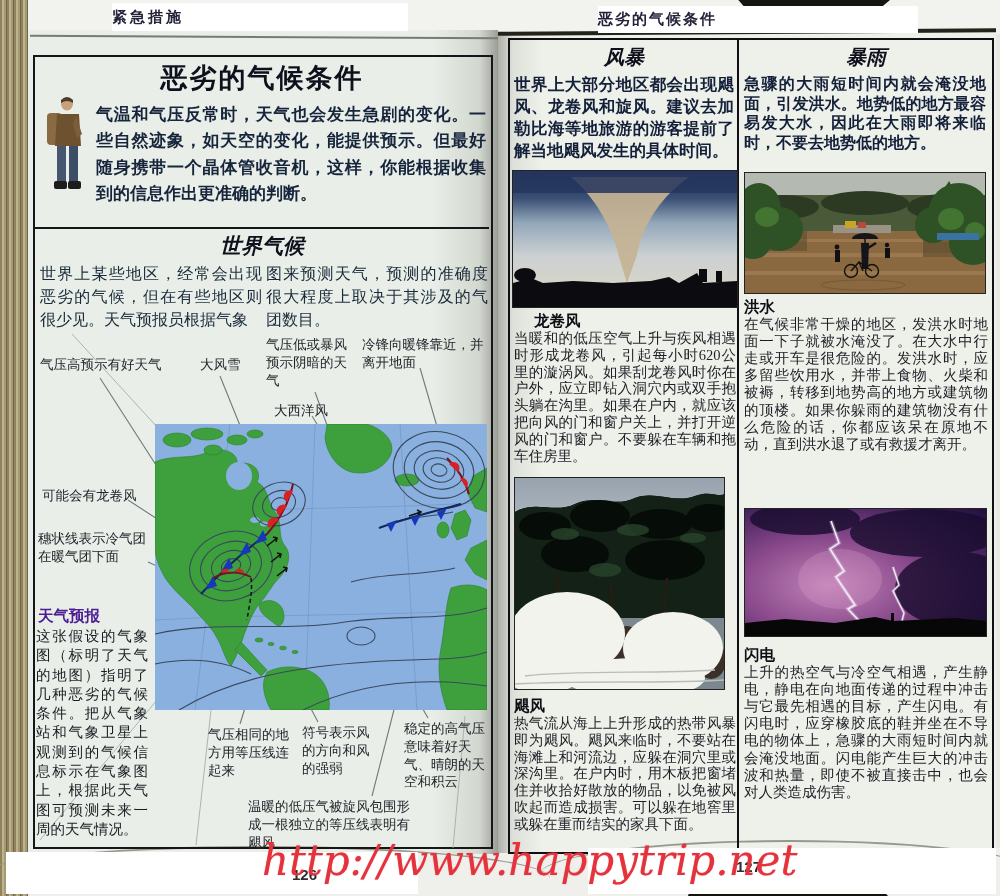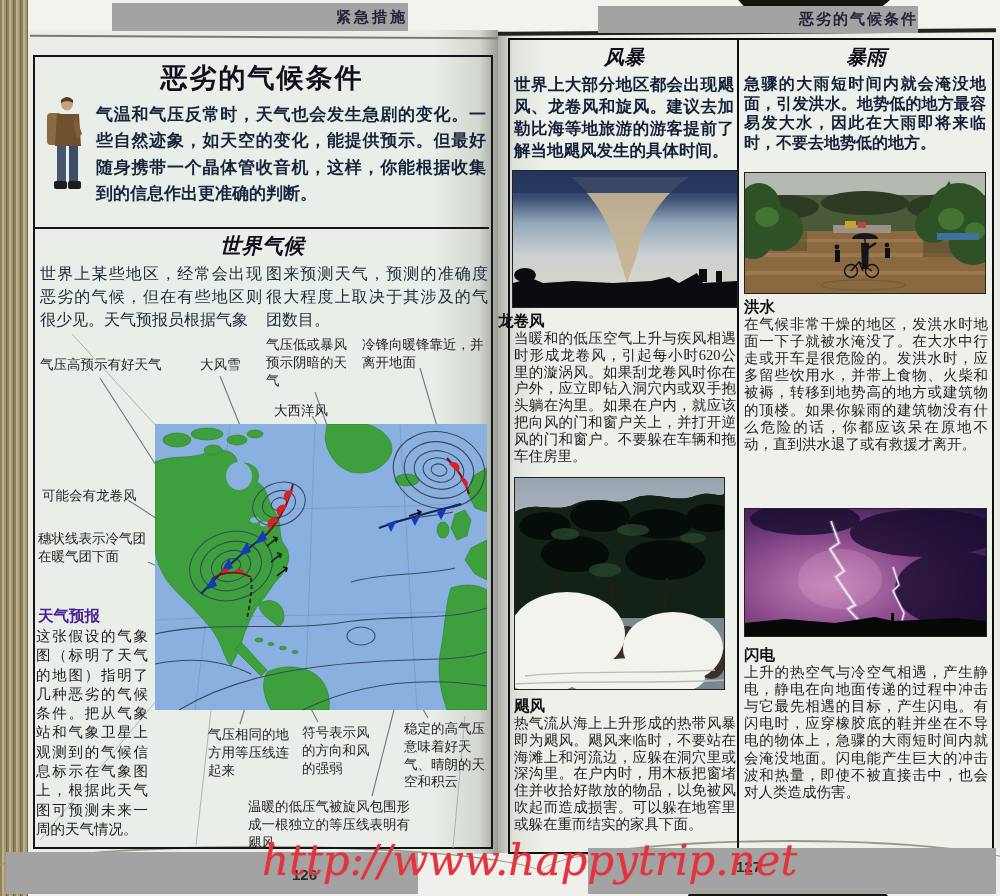--- a/index.html
+++ b/index.html
@@ -20,21 +20,21 @@
     background-image:linear-gradient(to right,rgba(255,255,255,0) 86%,rgba(70,70,55,.14) 96%,rgba(25,25,15,.38) 100%);}
   .page-right{left:498px;top:33px;width:498px;height:820px;background:#edf1ea;
     background-image:linear-gradient(to right,rgba(35,35,25,.32) 0,rgba(35,35,25,.08) 3%,rgba(255,255,255,0) 9%);}
   .rtop-line{left:498px;top:30px;width:498px;height:4px;background:#23231b;transform:rotate(-0.4deg);}
   .ltop-line{left:30px;top:36px;width:468px;height:2px;background:#7a7a70;transform:rotate(0.3deg);}
   .curve-l{left:-30px;top:846px;width:580px;height:34px;border-top:2px solid #97978d;
     border-radius:50% 50% 0 0/90% 90% 0 0;}
   .curve-r{left:540px;top:840px;width:500px;height:36px;border-top:2px solid #97978d;
     border-radius:50% 50% 0 0/90% 90% 0 0;}
   
-  .bar{background:#a3a3a3;color:#23233a;text-align:right;font-weight:bold;}
+  .bar{background:#ffffff;color:#23233a;text-align:left;font-weight:bold;}
   .hdr-left{left:112px;top:3px;width:296px;height:28px;line-height:28px;font-size:15px;letter-spacing:3px;}
   .hdr-right{left:598px;top:6px;width:320px;height:27px;line-height:27px;font-size:15px;letter-spacing:2px;}
   .ftr-left{left:6px;top:852px;width:412px;height:42px;}
   .ftr-right{left:588px;top:848px;width:408px;height:46px;}
   .pageno{position:absolute;font-family:"Liberation Sans","DejaVu Sans",sans-serif;
     font-size:15px;color:#2e2e2e;font-weight:bold;}
   
   .lbox{left:33px;top:55px;width:456px;height:790px;border:2px solid #15151a;}
   .rbox{left:508px;top:38px;width:482px;height:812px;border:2px solid #101014;}
   .rdivider{left:737px;top:38px;width:2px;height:814px;background:#101014;}
@@ -54,21 +54,21 @@
   .fc-body{left:36px;top:627px;width:112px;font-size:14.5px;line-height:1.33;
     text-align:justify;color:#1c1c24;}
   .col-head{font-size:20px;}
   .st-head{left:514px;top:44px;width:220px;}
   .rn-head{left:744px;top:44px;width:244px;}
   .intro2{font-weight:600;color:#14203a;text-align:justify;}
   .st-intro{left:514px;top:74px;width:220px;font-size:16.5px;line-height:1.33;}
   .rn-intro{left:744px;top:74px;width:242px;font-size:16px;line-height:1.22;}
   .sub-head{font-size:15.5px;font-weight:bold;color:#0e0e14;}
   .body-txt{font-size:14.5px;color:#1e1e26;text-align:justify;}
-  .tor-h{left:498px;top:311px;}
+  .tor-h{left:534px;top:311px;}
   .tor-b{left:514px;top:330px;width:222px;line-height:1.16;}
   .hur-h{left:514px;top:696px;}
   .hur-b{left:514px;top:715px;width:222px;line-height:1.16;}
   .fld-h{left:744px;top:297px;}
   .fld-b{left:744px;top:316px;width:244px;line-height:1.18;}
   .lgt-h{left:744px;top:645px;}
   .lgt-b{left:744px;top:664px;width:244px;line-height:1.18;}
   .photo{border:1px solid #23231f;overflow:hidden;background:#888;}
   .photo svg{display:block;}
   .watermark{left:262px;top:836px;width:520px;font-size:42px;font-style:italic;

